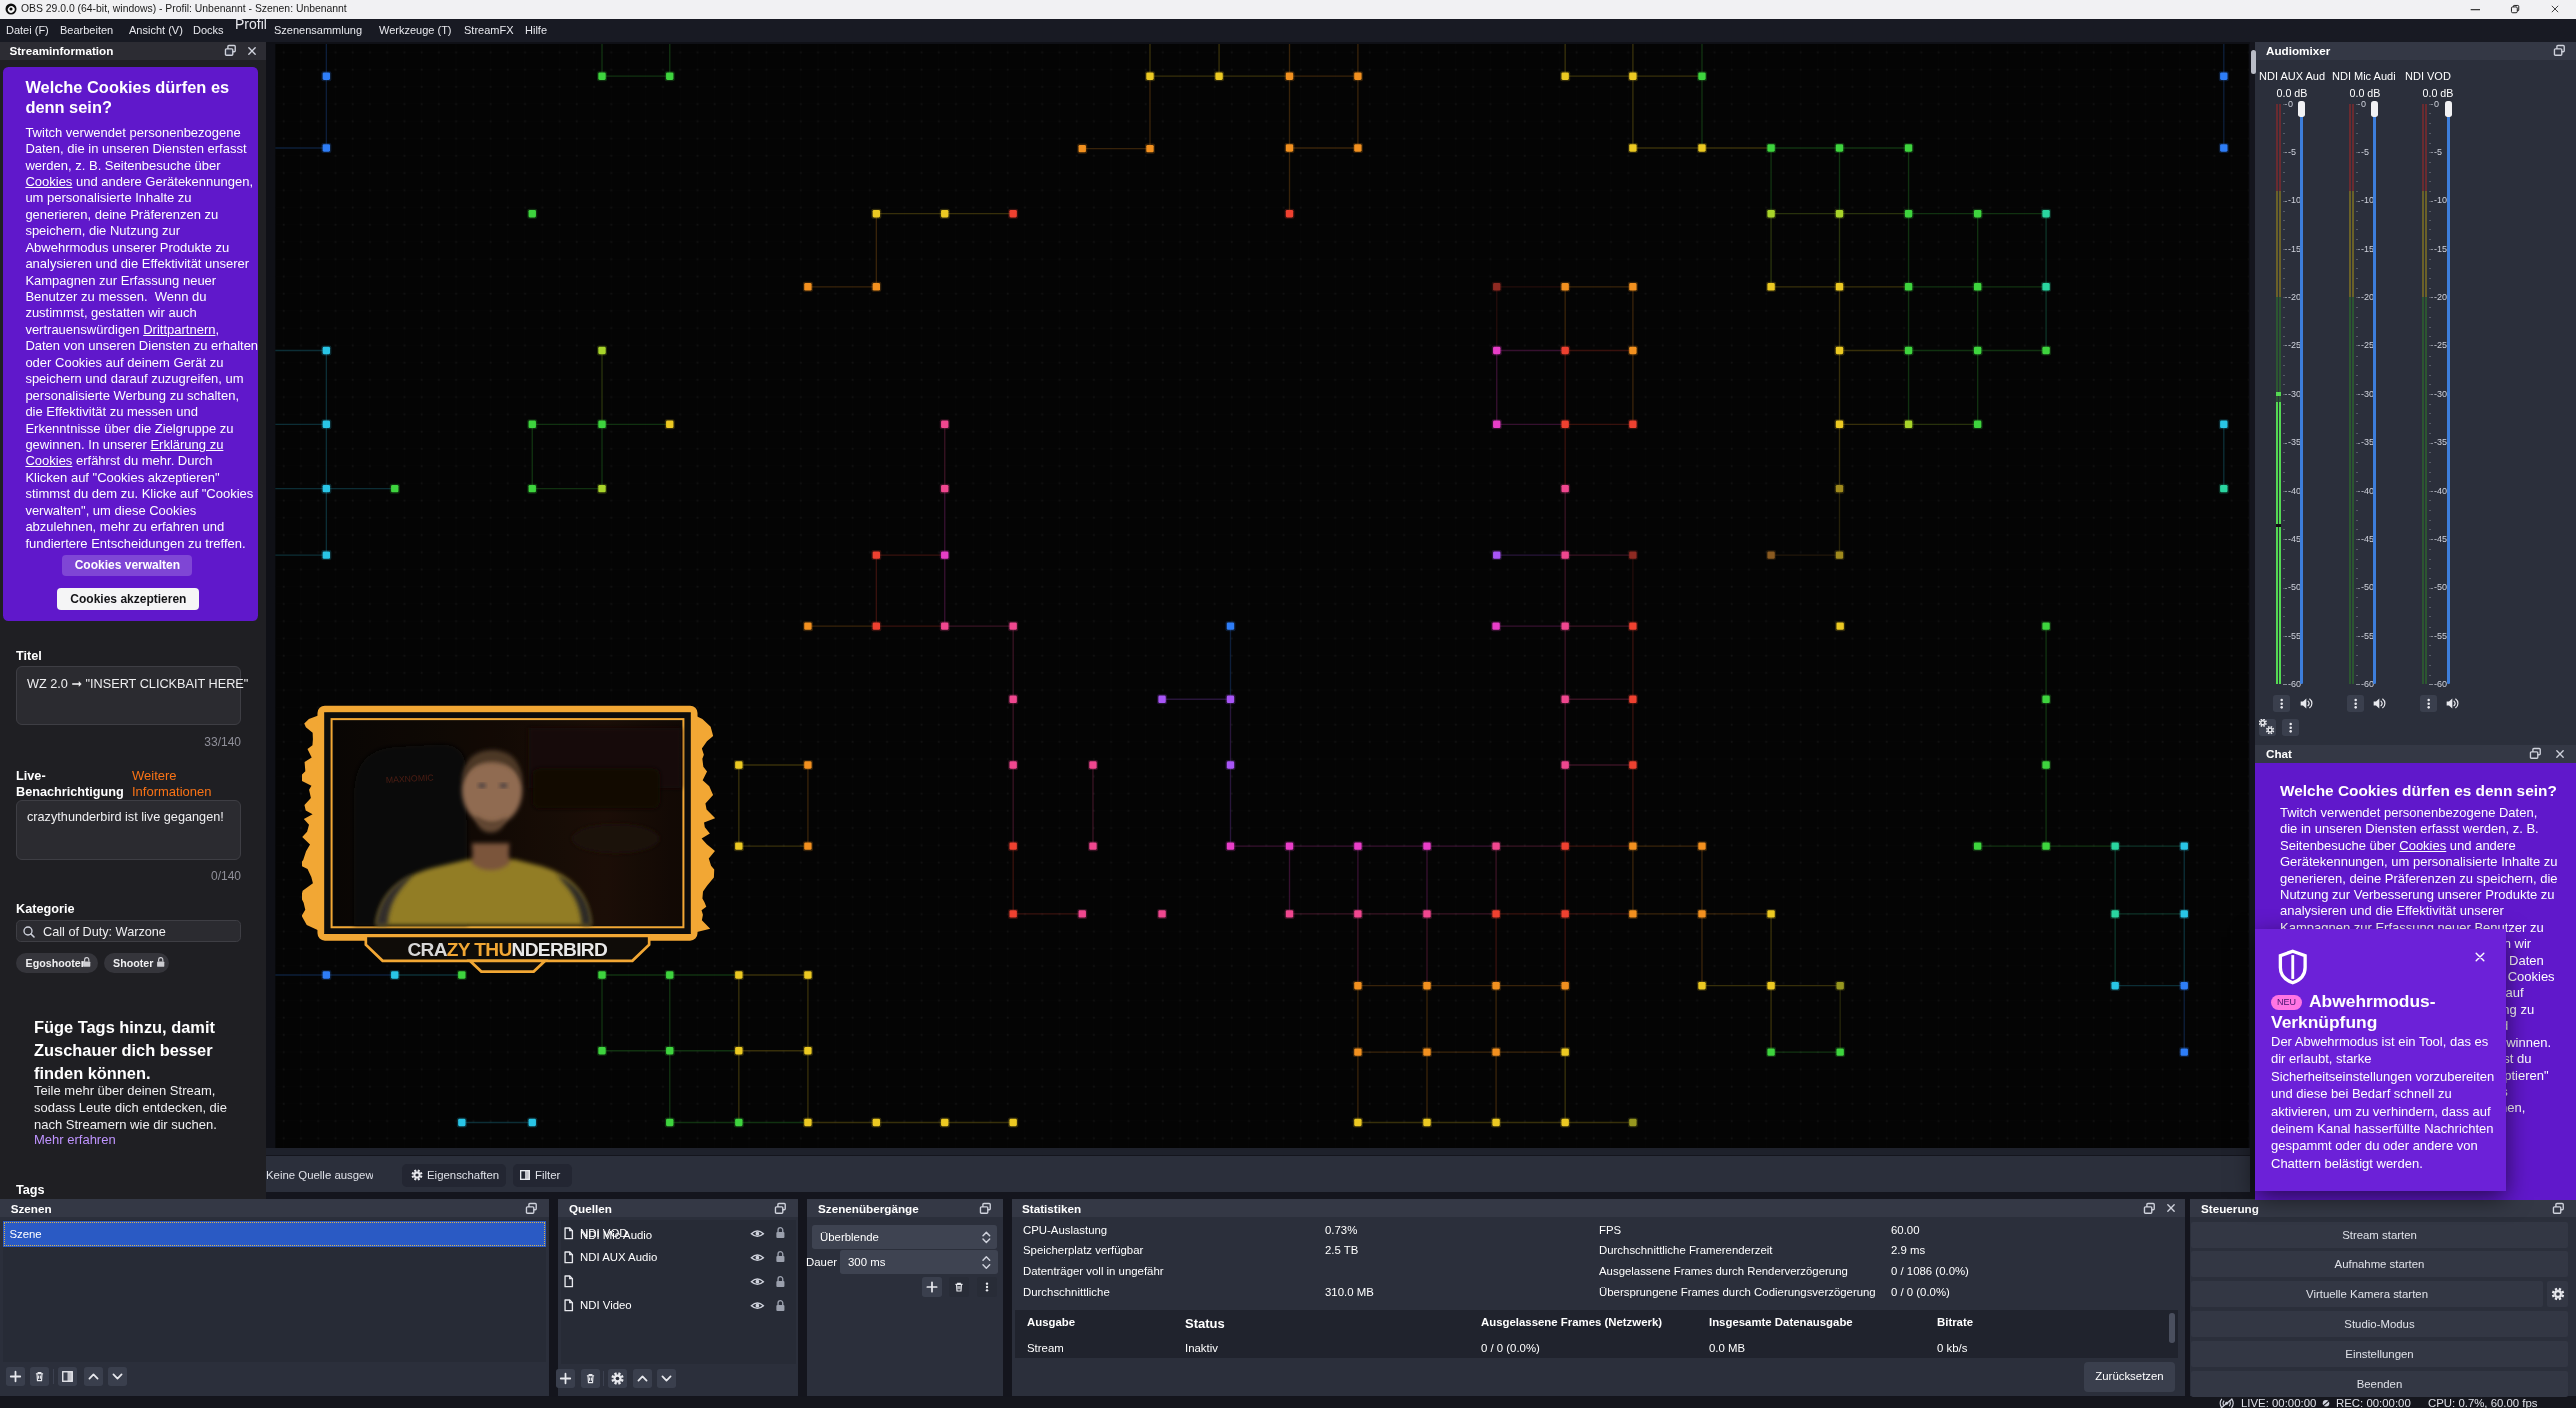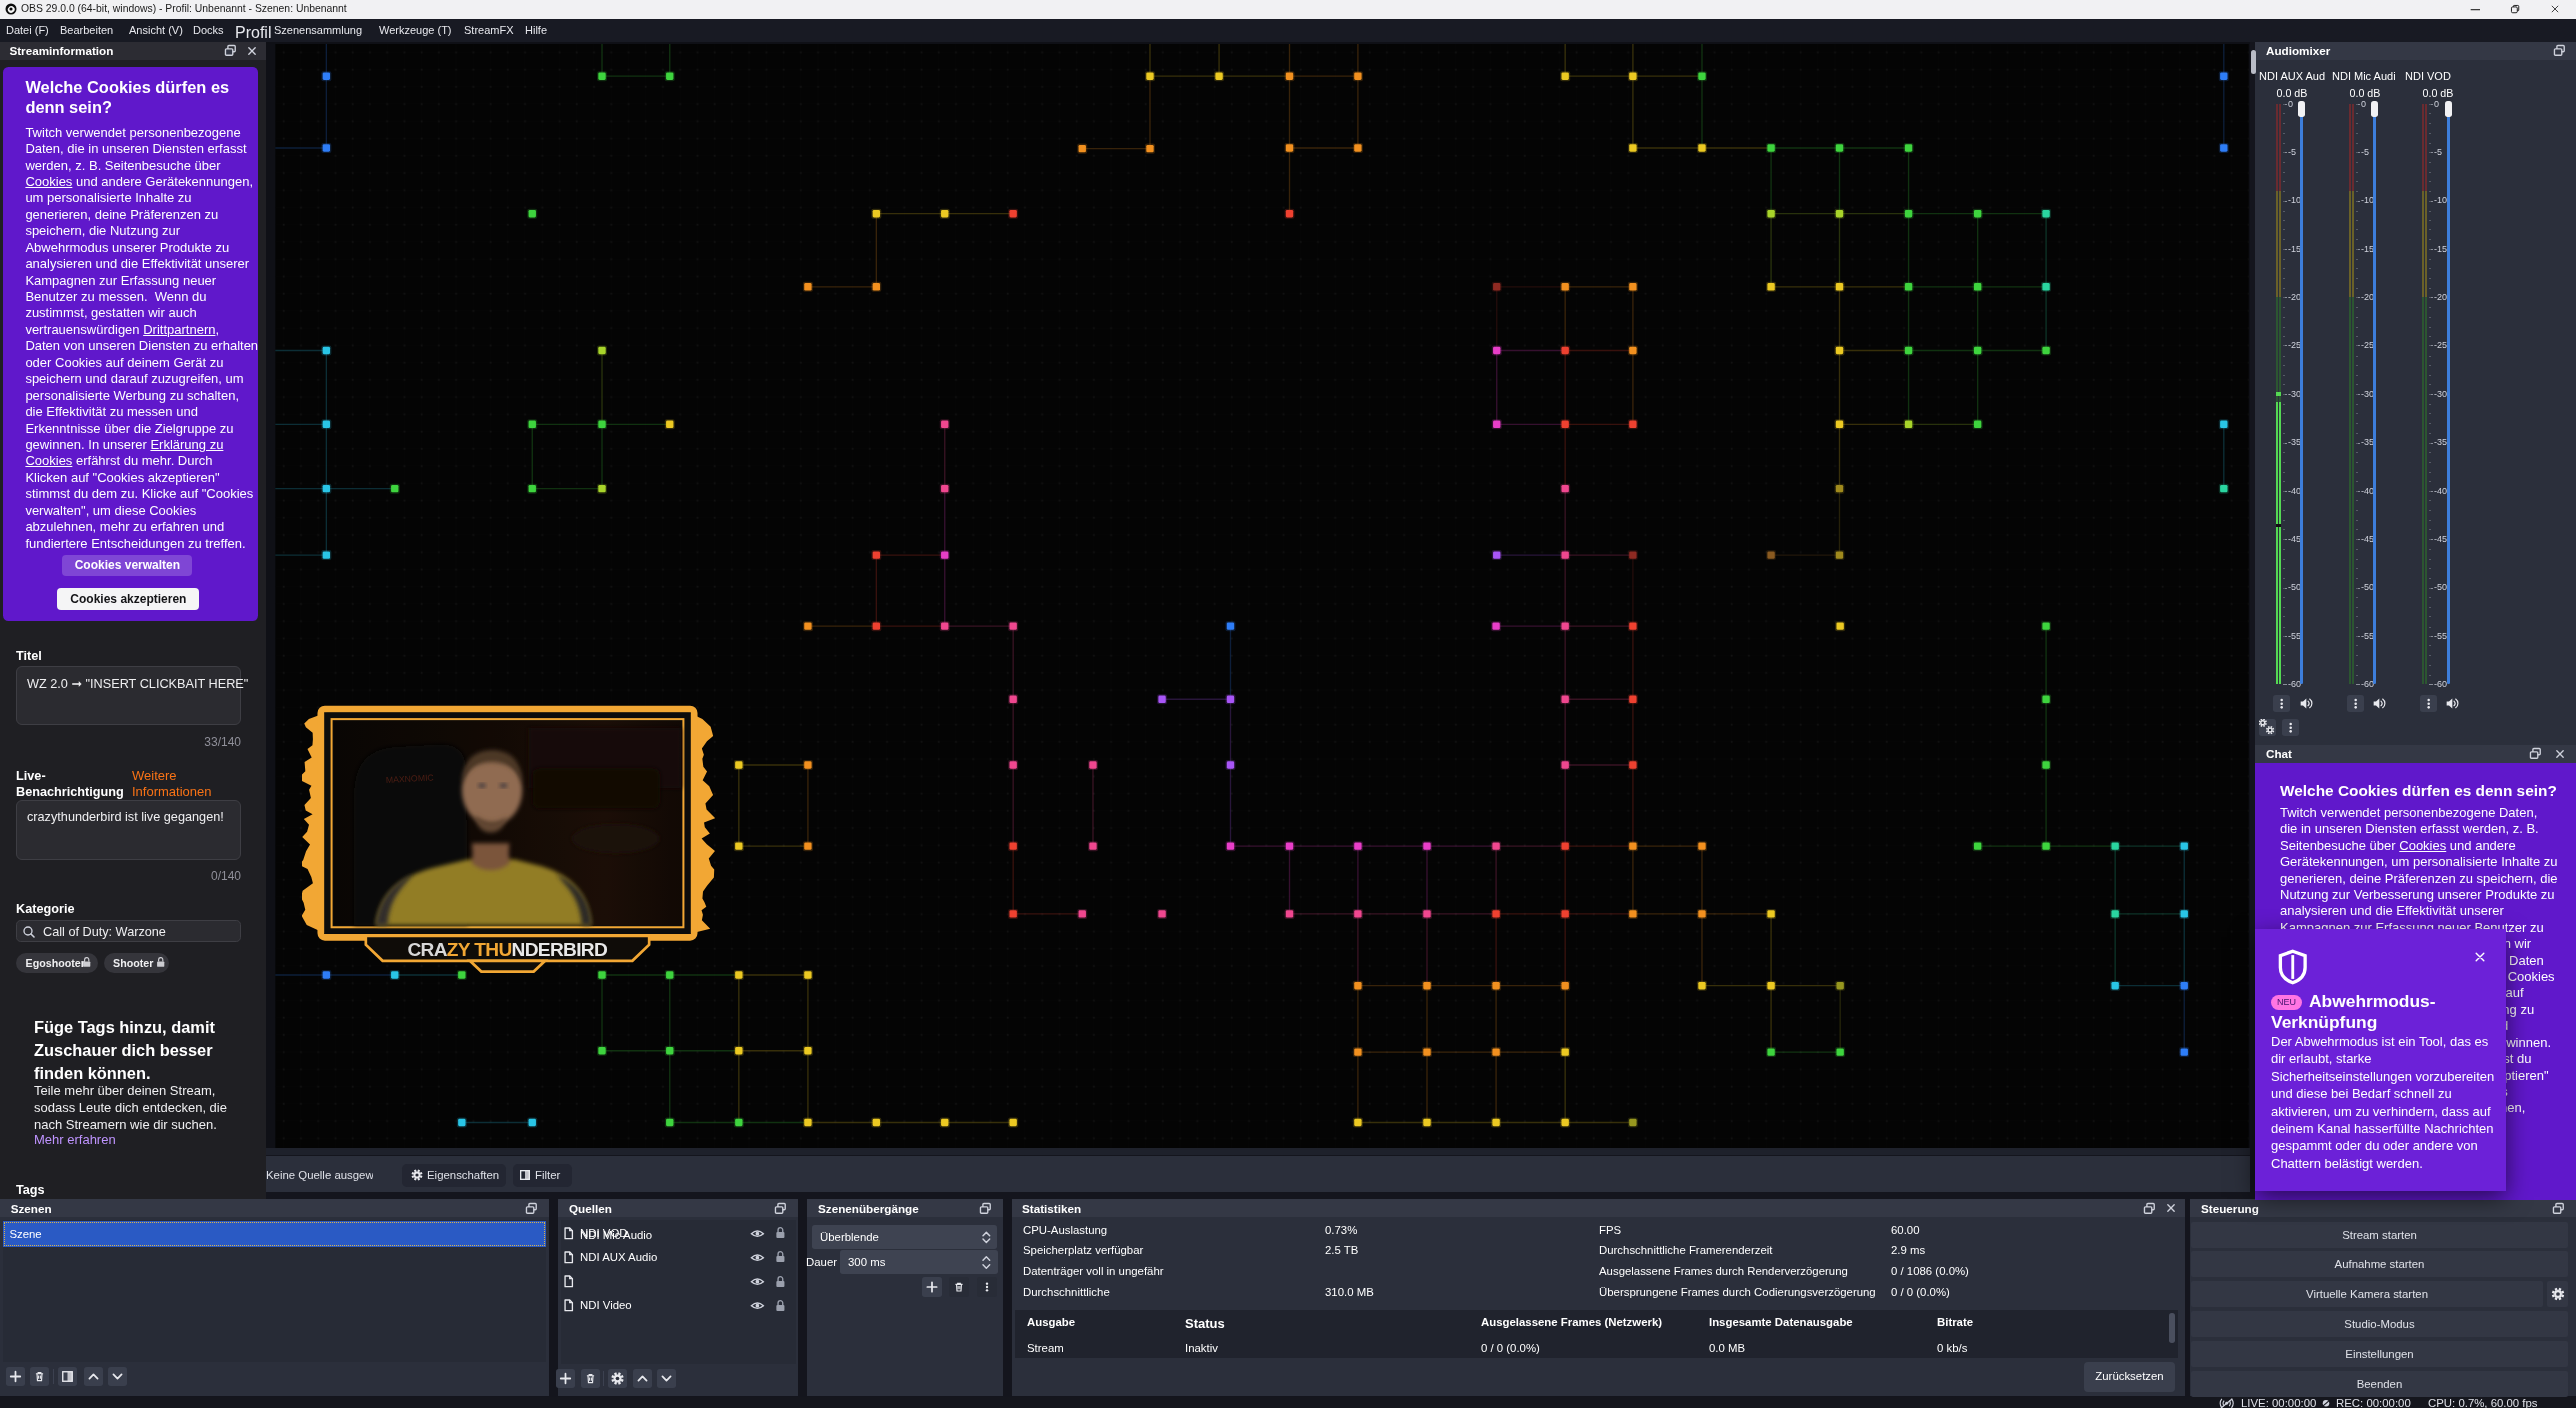--- a/index.html
+++ b/index.html
@@ -24,21 +24,21 @@
       <path d="M7 6 v-1.5 a1.5 1.5 0 0 1 1.5 -1.5 h7.5 a2 2 0 0 1 2 2 v7.5 a1.5 1.5 0 0 1 -1.5 1.5 h-1.5" fill="none" stroke="#1a1a1a" stroke-width="2"></path>
     </svg>
 <svg class="abs" style="left:2550px;top:4px" width="10" height="10" viewBox="0 0 22 22">
       <path d="M4 4 L18 18 M18 4 L4 18" stroke="#1a1a1a" stroke-width="1.8"></path>
     </svg>
 <div class="abs" style="left:0;top:19px;width:2576px;height:23px;background:#181a23"></div>
     <div class="abs" style="left:6px;top:24px;font-size:11px;color:#e8e9ee">Datei (F)</div>
     <div class="abs" style="left:60px;top:24px;font-size:11px;color:#e8e9ee">Bearbeiten</div>
     <div class="abs" style="left:129px;top:24px;font-size:11px;color:#e8e9ee">Ansicht (V)</div>
     <div class="abs" style="left:193px;top:24px;font-size:11px;color:#e8e9ee">Docks</div>
-    <div class="abs" style="left:235px;top:24px;font-size:16px;color:#e8e9ee">Profil</div>
+    <div class="abs" style="left:235px;top:16px;font-size:14px;color:#e8e9ee">Profil</div>
     <div class="abs" style="left:274px;top:24px;font-size:11px;color:#e8e9ee">Szenensammlung</div>
     <div class="abs" style="left:379px;top:24px;font-size:11px;color:#e8e9ee">Werkzeuge (T)</div>
     <div class="abs" style="left:464px;top:24px;font-size:11px;color:#e8e9ee">StreamFX</div>
     <div class="abs" style="left:525px;top:24px;font-size:11px;color:#e8e9ee">Hilfe</div>
 <div class="abs" style="left:0;top:42px;width:266px;height:1158px;background:#1f1f23"></div>
 <div class="abs" style="left:0;top:42px;width:266px;height:18px;background:#2c2c33"></div>
 <div class="abs" style="left:9.4px;top:44px;font-weight:bold;font-size:11.7px;color:#fff">Streaminformation</div>
 <svg style="position:absolute;left:224px;top:44px" width="12.7" height="12.7" viewBox="0 0 26 26">
 <rect x="8" y="3" width="15" height="13" rx="2" fill="none" stroke="#cfd2dc" stroke-width="2.8"></rect>
 <rect x="3" y="10" width="15" height="13" rx="2" fill="#343845" stroke="#cfd2dc" stroke-width="2.8"></rect>

